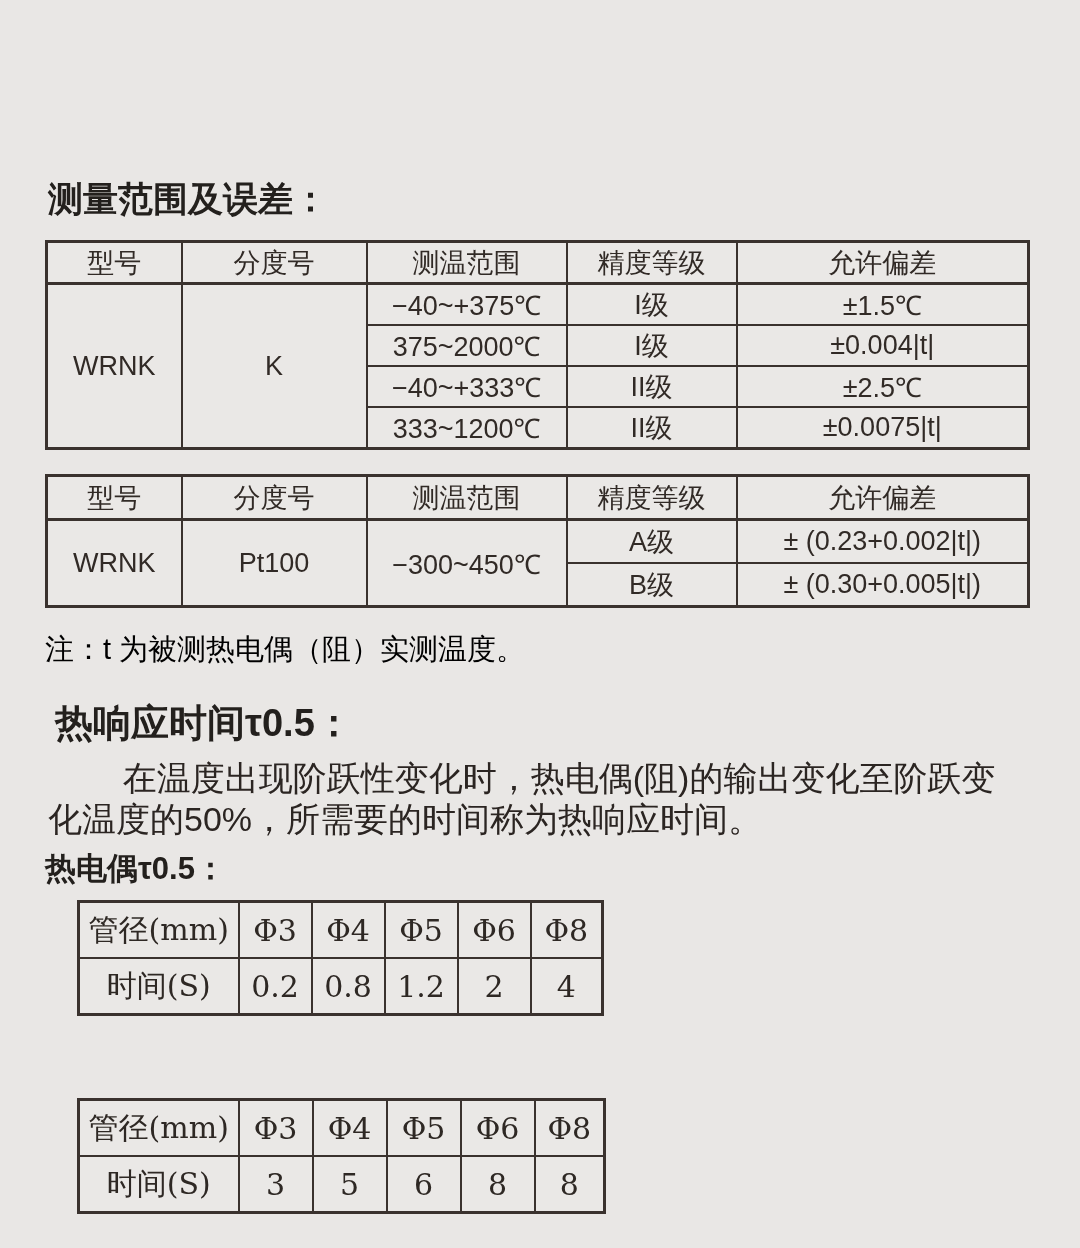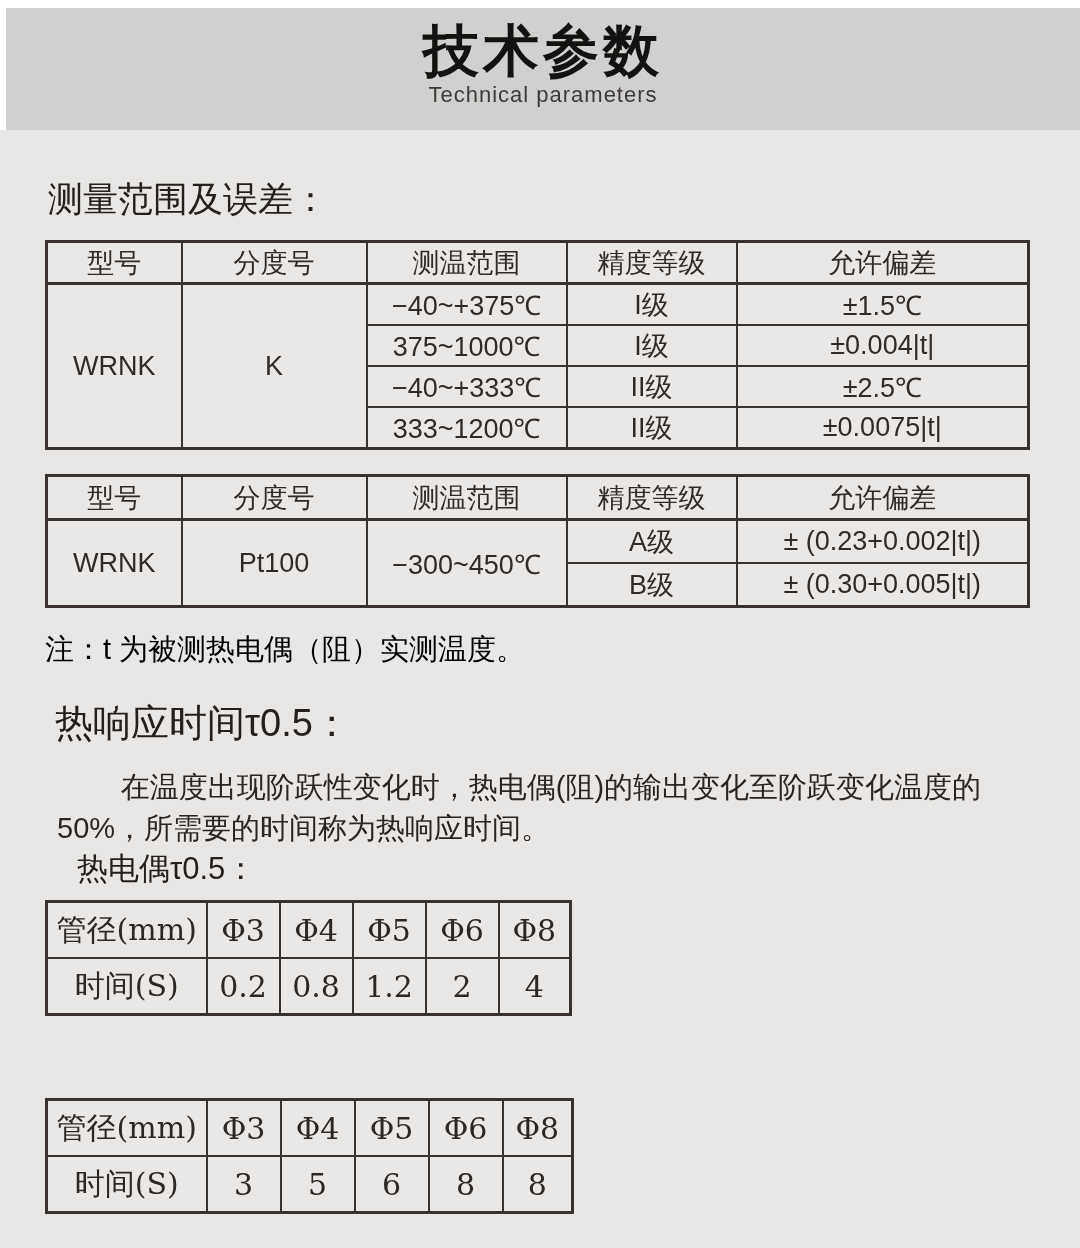--- a/index.html
+++ b/index.html
@@ -15,29 +15,29 @@
   .band-outer{position:absolute;top:0;left:0;width:1080px;height:130px;background:#ffffff;}
   .band{position:absolute;top:8px;left:6px;right:0;height:122px;background:#d1d0cf;text-align:center;}
   .band .title{
     margin-top:12px;
     font-size:56px;font-weight:bold;color:#141210;letter-spacing:4px;line-height:62px;
   }
   .band .subtitle{
     font-size:22px;color:#3c3a38;letter-spacing:1px;line-height:26px;
   }
   
-  .h-sec{position:absolute;font-weight:normal;color:#23201d;white-space:nowrap;text-align:right;}
+  .h-sec{position:absolute;font-weight:bold;color:#23201d;white-space:nowrap;text-align:right;}
   #sec1{left:48px;top:176px;font-size:35px;}
   #sec2{left:55px;top:698px;font-size:38px;}
-  #tcTitle{left:45px;top:848px;font-size:31px;margin-left:32px;}
+  #tcTitle{left:45px;top:848px;font-size:31px;}
   #rtdTitle{left:45px;top:1048px;font-size:31px;}
   .note{position:absolute;left:45px;top:630px;font-size:29px;color:#000000;white-space:nowrap;}
   .para{
     position:absolute;left:48px;top:758px;width:965px;
-    font-size:29px;line-height:41px;text-indent:2.2em;color:#2b2522;margin:9px;
+    font-size:34px;line-height:41px;text-indent:2.2em;color:#2b2522;margin:0;
   }
   
   table.spec{
     position:absolute;border-collapse:collapse;table-layout:fixed;
     background:#eae8e6;
   }
   table.spec td{
     border:2px solid #3a322e;
     text-align:center;vertical-align:middle;
     font-size:27px;color:#312a26;
@@ -48,39 +48,34 @@
   td.topalign{vertical-align:top;padding-top:8px;}
   #t1{left:45px;top:240px;width:985px;}
   #t1 td{height:39px;}
   #t2{left:45px;top:474px;width:985px;}
   #t2 td{height:41px;}
   
   table.mini{
     position:absolute;border-collapse:collapse;table-layout:fixed;
     border:3px solid #3a322e;background:#eae8e6;
     font-family:"DejaVu Serif","Liberation Serif",serif;
+    margin-left:32px;
   }
   table.mini td{
     border:2px solid #3a322e;text-align:center;vertical-align:middle;
     font-size:30px;color:#2e2824;height:54px;padding:0;
   }
   #t3{left:45px;top:900px;width:527px;}
   #t4{left:45px;top:1098px;width:529px;}
 </style>
 </head>
 <body>
 
 <div class="page">
 
-  <div class="band-outer">
-    <div class="band">
-      <div class="title">技术参数</div>
-      <div class="subtitle">Technical parameters</div>
-    </div>
-  </div>
 
   <div class="h-sec" id="sec1">测量范围及误差：</div>
 
   <table class="spec" id="t1">
     <colgroup>
       <col style="width:135px">
         <col style="width:185px">
         <col style="width:200px">
         <col style="width:170px">
         <col>
@@ -94,21 +89,21 @@
         <td>允许偏差</td>
       </tr>
       <tr>
         <td rowspan="4" class="topalign">WRNK</td>
         <td rowspan="4" class="topalign">K</td>
         <td>−40~+375℃</td>
         <td>I级</td>
         <td>±1.5℃</td>
       </tr>
       <tr>
-        <td>375~1000℃</td>
+        <td>375~2000℃</td>
         <td>I级</td>
         <td>±0.004|t|</td>
       </tr>
       <tr>
         <td>−40~+333℃</td>
         <td>II级</td>
         <td>±2.5℃</td>
       </tr>
       <tr>
         <td>333~1200℃</td>

